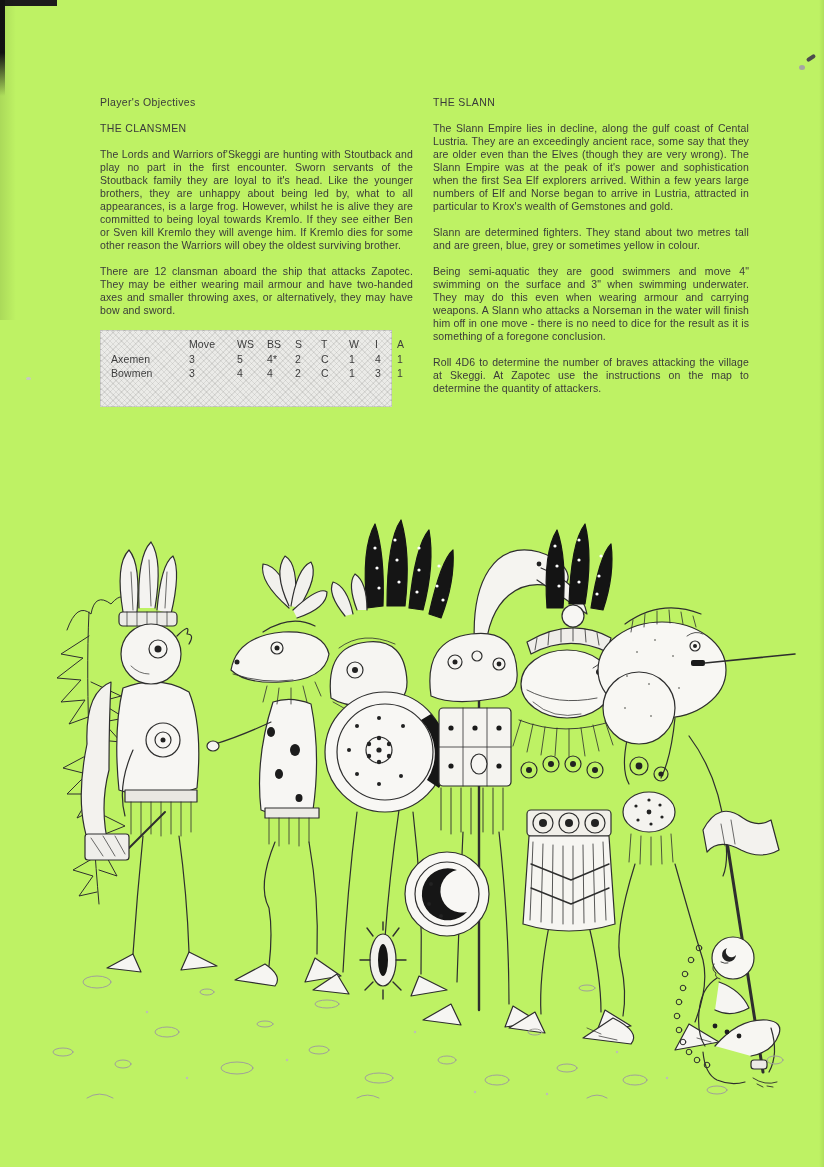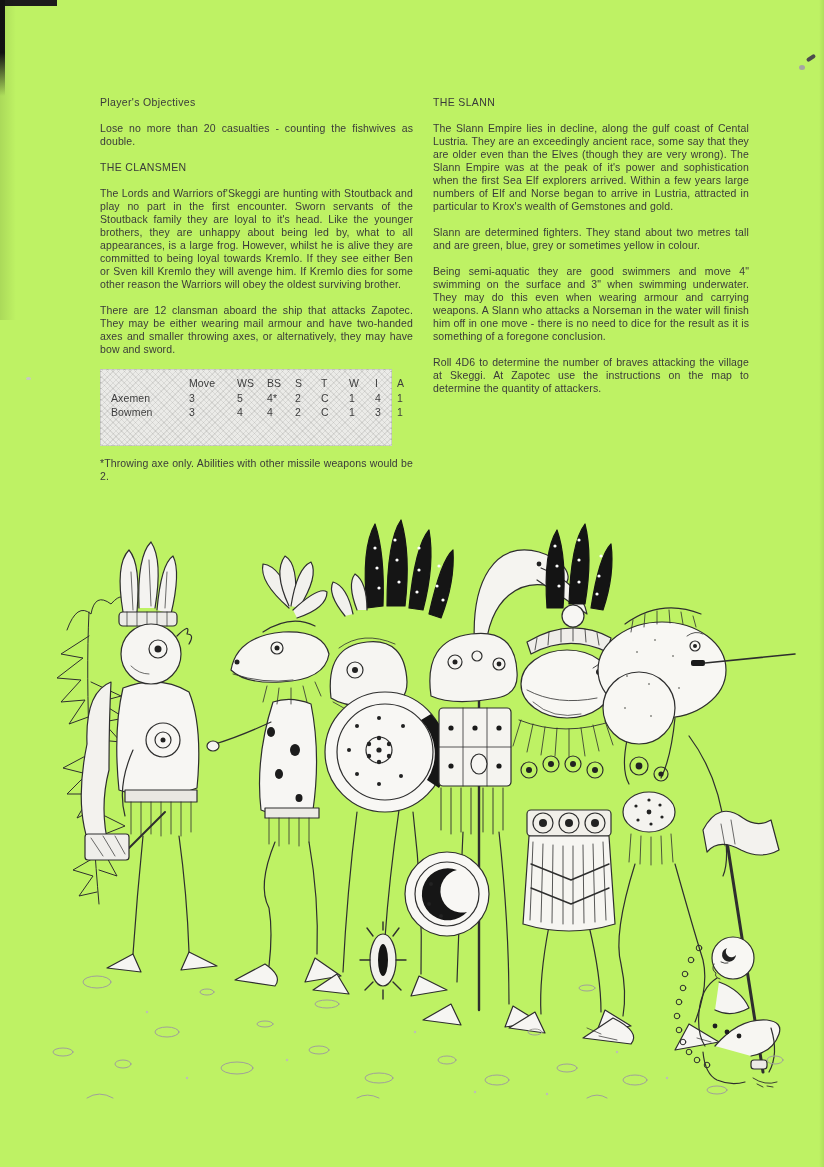--- a/index.html
+++ b/index.html
@@ -48,21 +48,20 @@
   <div class="sa sa-topbar"></div>
   <div class="sa sa-leftstrip"></div>
   <div class="sa sa-leftshade"></div>
   <div class="sa sa-rightmark"></div>
   <div class="sa sa-rightmark2"></div>
   <div class="sa sa-dot"></div>
   <div class="sa sa-rightedge"></div>
 
   <div class="col col-left">
     <div class="hd">Player's Objectives</div>
-    <p class="para">Lose no more than 20 casualties - counting the fishwives as double.</p>
     <div class="hd">THE CLANSMEN</div>
     <p class="para">The Lords and Warriors of'Skeggi are hunting with Stoutback and play no part in the first encounter. Sworn servants of the Stoutback family they are loyal to it's head. Like the younger brothers, they are unhappy about being led by, what to all appearances, is a large frog. However, whilst he is alive they are committed to being loyal towards Kremlo. If they see either Ben or Sven kill Kremlo they will avenge him. If Kremlo dies for some other reason the Warriors will obey the oldest surviving brother.</p>
     <p class="para">There are 12 clansman aboard the ship that attacks Zapotec. They may be either wearing mail armour and have two-handed axes and smaller throwing axes, or alternatively, they may have bow and sword.</p>
 
     <div class="stats-table">
       <div class="t-row">
         <span class="t-cell"></span>
         <span class="t-cell">Move</span>
         <span class="t-cell">WS</span>
         <span class="t-cell">BS</span>
@@ -89,21 +88,20 @@
         <span class="t-cell">4</span>
         <span class="t-cell">4</span>
         <span class="t-cell">2</span>
         <span class="t-cell">C</span>
         <span class="t-cell">1</span>
         <span class="t-cell">3</span>
         <span class="t-cell">1</span>
       </div>
     </div>
 
-    <p class="footnote">*Throwing axe only. Abilities with other missile weapons would be 2.</p>
   </div>
 
   <div class="col col-right">
     <div class="hd">THE SLANN</div>
     <p class="para">The Slann Empire lies in decline, along the gulf coast of Cental Lustria. They are an exceedingly ancient race, some say that they are older even than the Elves (though they are very wrong). The Slann Empire was at the peak of it's power and sophistication when the first Sea Elf explorers arrived. Within a few years large numbers of Elf and Norse began to arrive in Lustria, attracted in particular to Krox's wealth of Gemstones and gold.</p>
     <p class="para">Slann are determined fighters. They stand about two metres tall and are green, blue, grey or sometimes yellow in colour.</p>
     <p class="para">Being semi-aquatic they are good swimmers and move 4" swimming on the surface and 3" when swimming underwater. They may do this even when wearing armour and carrying weapons. A Slann who attacks a Norseman in the water will finish him off in one move - there is no need to dice for the result as it is something of a foregone conclusion.</p>
     <p class="para">Roll 4D6 to determine the number of braves attacking the village at Skeggi. At Zapotec use the instructions on the map to determine the quantity of attackers.</p>
   </div>
 

